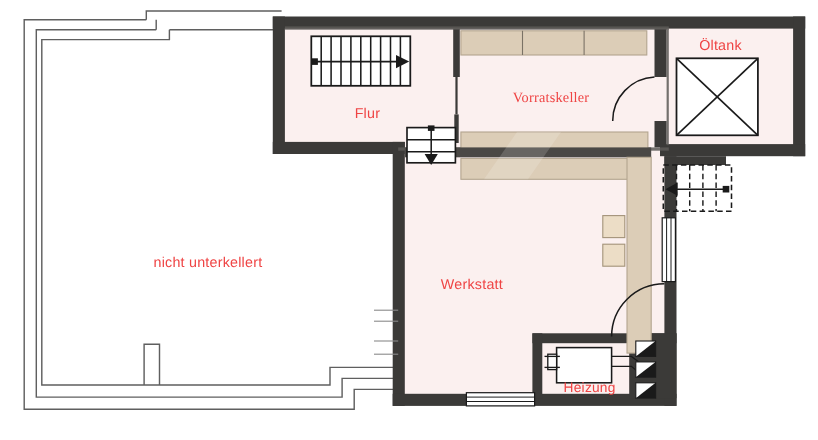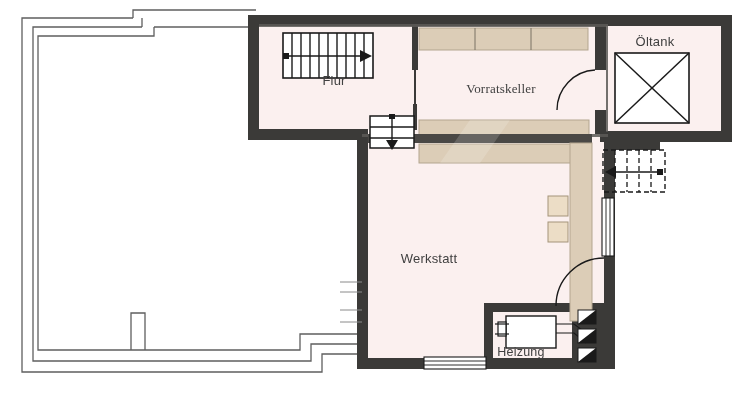--- a/index.html
+++ b/index.html
@@ -19,21 +19,21 @@
     position: absolute;
     left: 0;
     top: 0;
     width: 744px;
     height: 400px;
   }
   .room-label {
     position: absolute;
     font-family: "Liberation Sans", sans-serif;
     font-size: 13px;
-    color: #404040;
+    color: #ef4444;
     white-space: nowrap;
     transform: translate(-50%, -50%);
     letter-spacing: 0.2px;
   }
   .room-label.small {
     font-size: 12.5px;
   }
 </style>
 </head>
 <body>
@@ -217,24 +217,25 @@
 
     <g stroke="#8a8a8a" stroke-width="1">
       <line x1="340" y1="282" x2="362" y2="282"></line>
       <line x1="340" y1="292" x2="362" y2="292"></line>
       <line x1="340" y1="310" x2="362" y2="310"></line>
       <line x1="340" y1="322" x2="362" y2="322"></line>
     </g>
 
   </svg>
 
-  <div class="room-label" style="left:334px; top:80px;">Flur</div>
+  <div class="room-label" style="left:334px; top:103px;">Flur</div>
 
   <div class="room-label" style="left:501px; top:89px;font-family:Liberation Serif, serif;">Vorratskeller</div>
 
   <div class="room-label" style="left:655px; top:41px;">Öltank</div>
 
   <div class="room-label" style="left:429px; top:258px;">Werkstatt</div>
 
-  <div class="room-label small" style="left:521px; top:352px;text-align:center;">Heizung</div>
-
+  <div class="room-label small" style="left:536px; top:352px;text-align:center;">Heizung</div>
+
+  <div class="room-label" style="left:189px; top:238px;">nicht unterkellert</div>
 
 </div>
 
 </body></html>

